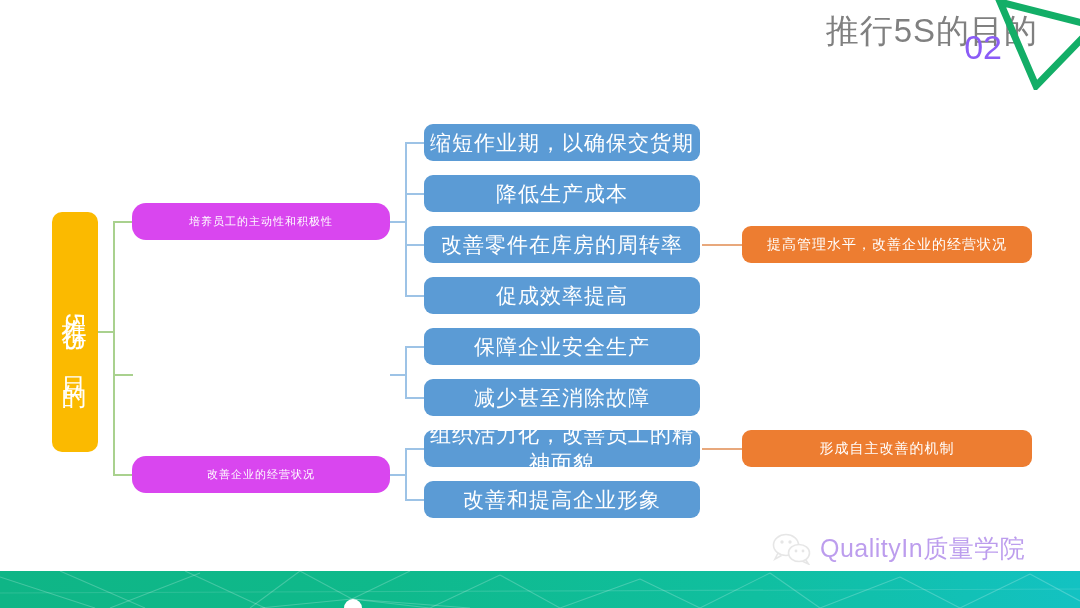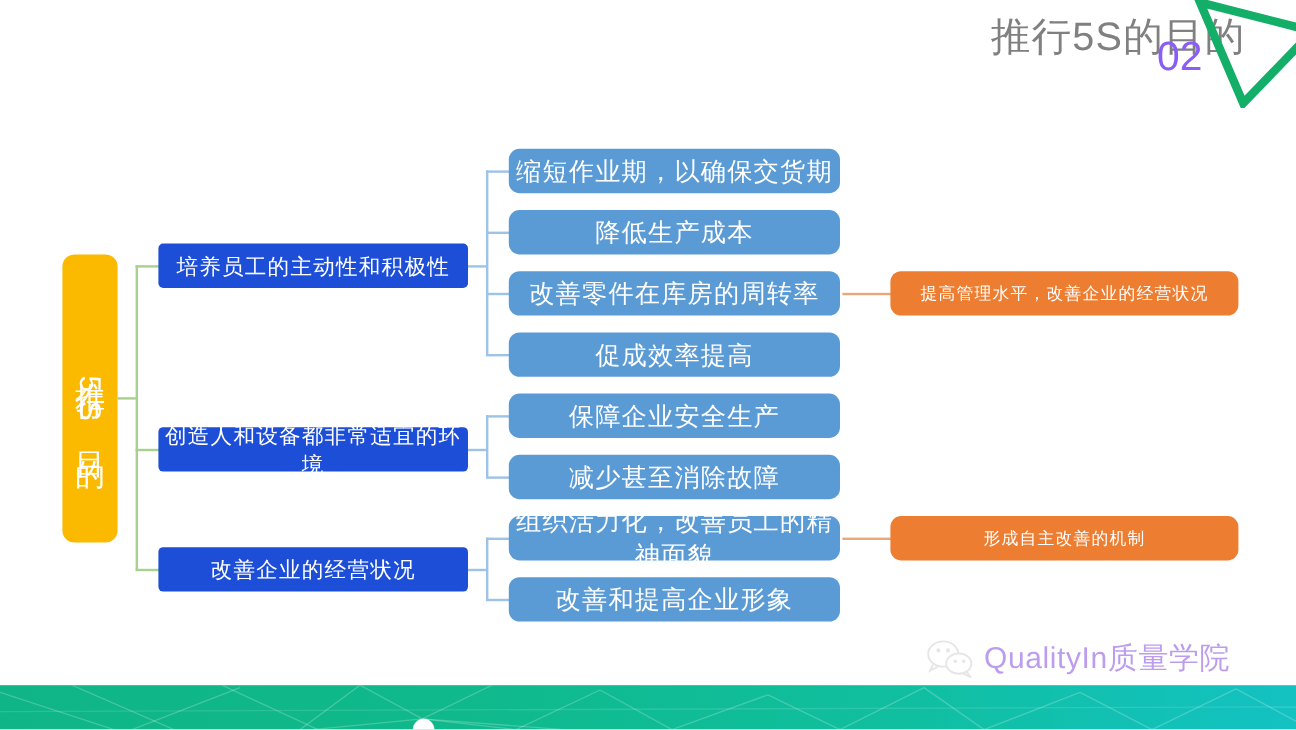--- a/index.html
+++ b/index.html
@@ -57,25 +57,25 @@
     left: 52px; top: 212px;
     width: 46px; height: 240px;
     background: #FBBA00;
     border-radius: 10px;
     writing-mode: vertical-rl;
     font-size: 25px;
     letter-spacing: 7px;
     padding-top: 6px;
   }
   .node-green {
-    background: #1d4ed8;
+    background: #d946ef;
     width: 258px; height: 37px;
     left: 132px;
-    font-size: 18px;
-    border-radius: 4px;
+    font-size: 11px;
+    border-radius: 14px;
   }
   .node-blue {
     background: #5B9BD5;
     width: 276px; height: 37px;
     left: 424px;
     font-size: 21px;
     border-radius: 9px;
   }
   .node-orange {
     background: #ED7D31;
@@ -169,21 +169,20 @@
   <div class="conn" style="left:405px; top:448px; width:2px; height:52px;"></div>
   <div class="conn" style="left:405px; top:448px; width:20px; height:2px;"></div>
   <div class="conn" style="left:405px; top:499px; width:20px; height:2px;"></div>
 
   <div class="conn-o" style="left:702px; top:244px; width:42px; height:2px;"></div>
   <div class="conn-o" style="left:702px; top:448px; width:42px; height:2px;"></div>
 
   <div class="node node-root">推行5S目的</div>
 
   <div class="node node-green g1">培养员工的主动性和积极性</div>
-  <div class="node node-green g2">创造人和设备都非常适宜的环境</div>
   <div class="node node-green g3">改善企业的经营状况</div>
 
   <div class="node node-blue b1">缩短作业期，以确保交货期</div>
   <div class="node node-blue b2">降低生产成本</div>
   <div class="node node-blue b3">改善零件在库房的周转率</div>
   <div class="node node-blue b4">促成效率提高</div>
   <div class="node node-blue b5">保障企业安全生产</div>
   <div class="node node-blue b6">减少甚至消除故障</div>
   <div class="node node-blue b7">组织活力化，改善员工的精神面貌</div>
   <div class="node node-blue b8">改善和提高企业形象</div>

